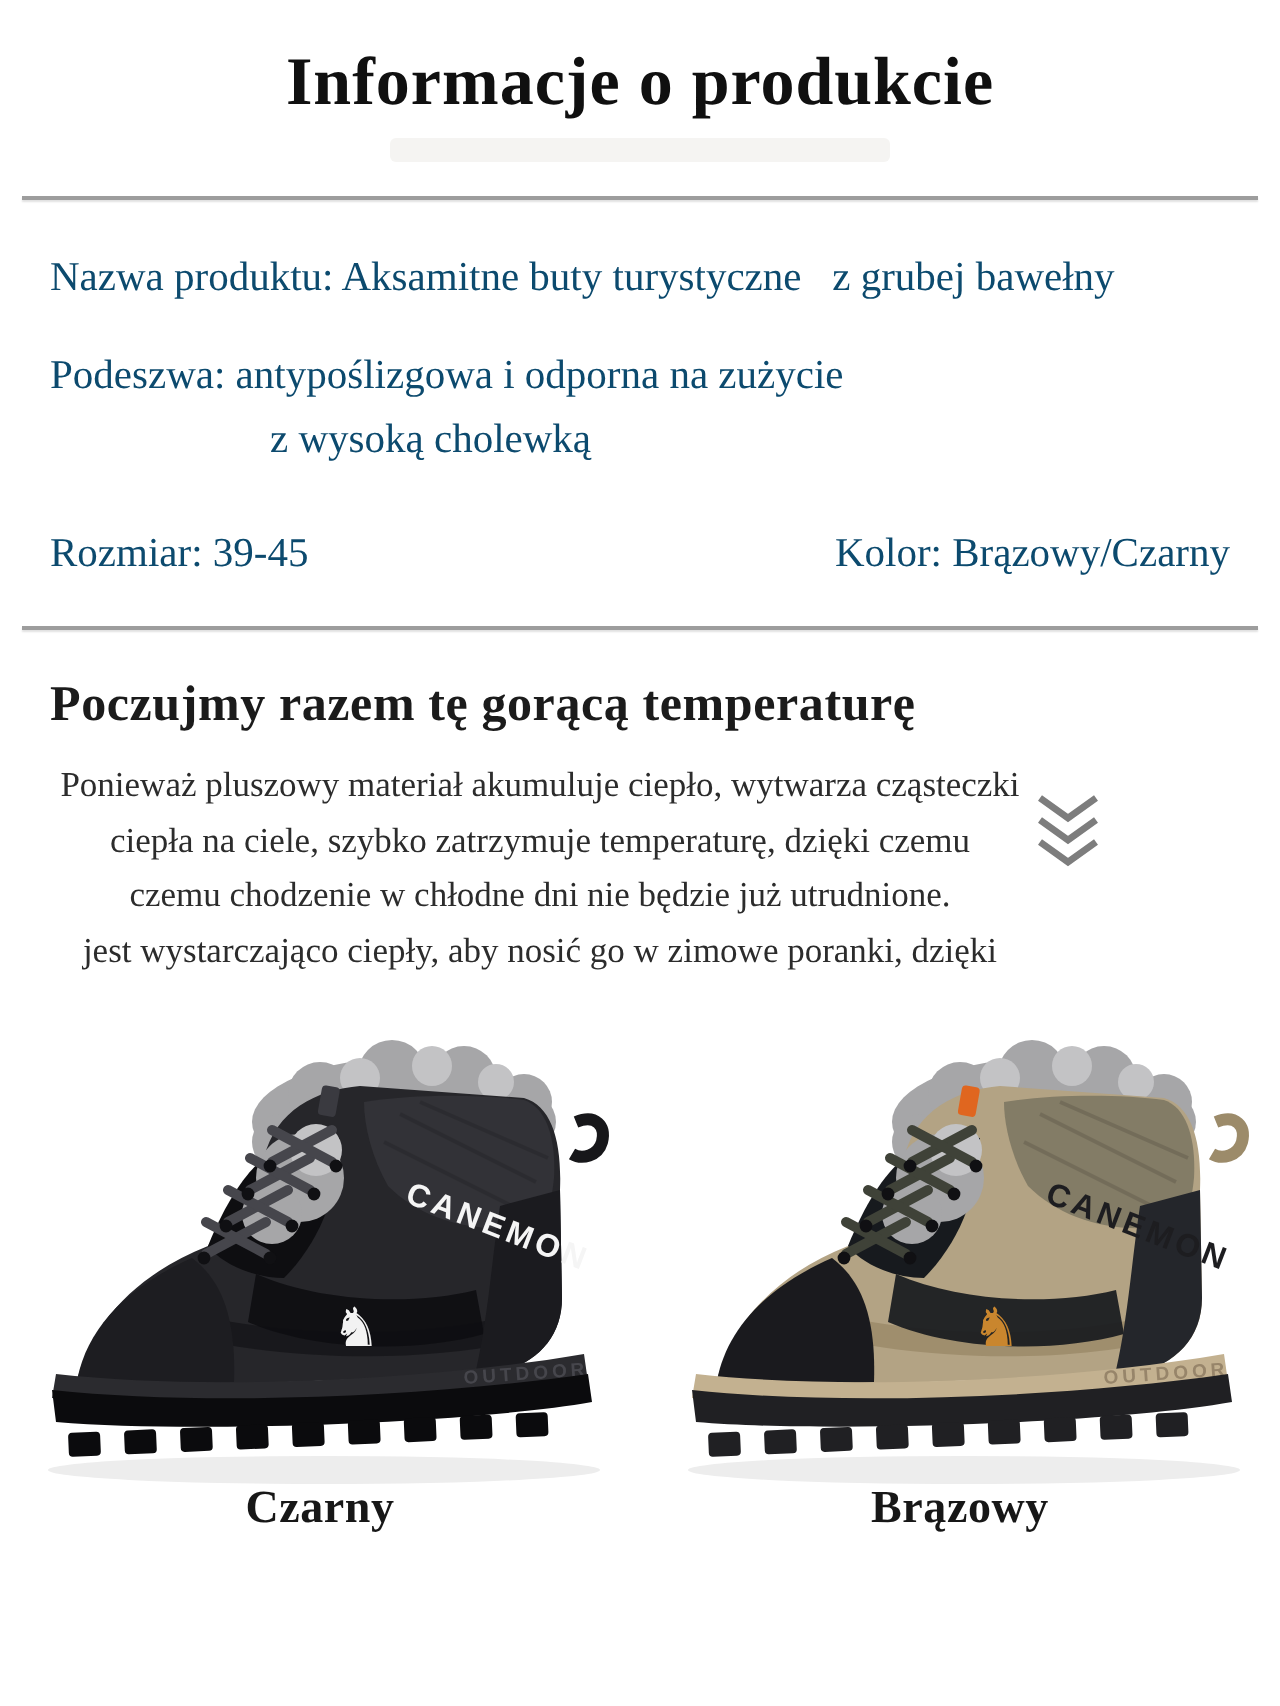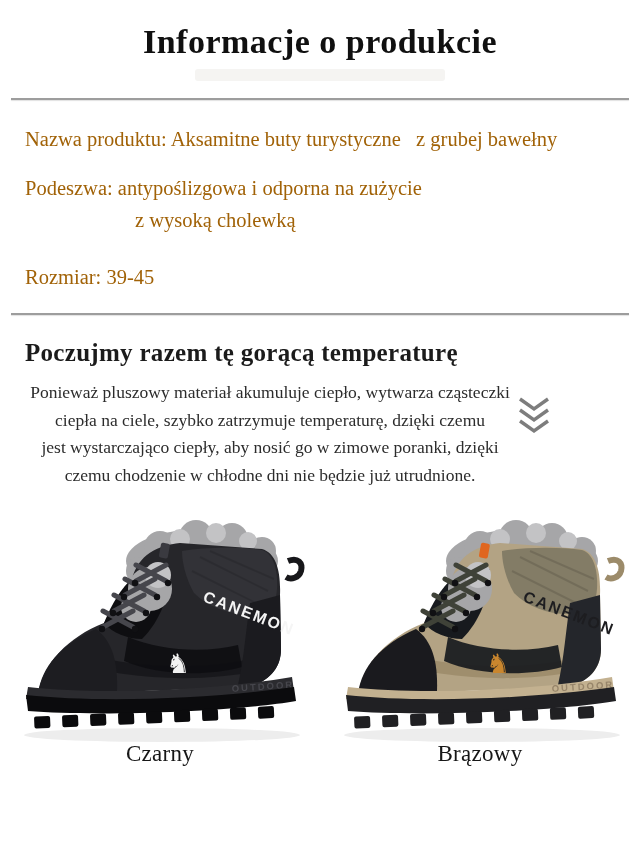--- a/index.html
+++ b/index.html
@@ -12,72 +12,73 @@
   .page { width:640px; min-height:853px; background:#fff; }
 
   
   .header { padding-top:20px; text-align:center; }
   .title { font-size:34px; font-weight:700; color:#101010; letter-spacing:.5px; line-height:44px; }
   .watermark { width:250px; height:12px; margin:5px auto 0; background:#f5f4f2; border-radius:3px; }
   .divider { height:2px; background:#9d9d9d; margin:17px 11px 0; box-shadow:0 1px 1px rgba(0,0,0,.12); }
   .divider2 { margin-top:22px; }
 
   
-  .specs { padding:26px 25px 0; font-size:20.5px; color:#a16207; }
+  .specs { padding:26px 25px 0; font-size:20.5px; color:#0c4a6e; }
   .specs .line { white-space:pre; line-height:27px; }
   .name2 { padding-left:110px; margin-top:5px; }
   .sole-line { margin-top:22px; }
   .size-color { display:flex; justify-content:space-between; margin-top:30px;text-align:center; }
   .lining-line { margin-top:22px; }
 
   
   .warmth { padding:0 25px; }
   .warm-heading { margin-top:24px; font-size:25px; font-weight:700; color:#1b1b1b; letter-spacing:.3px; }
   .warm-para { position:relative; margin-top:12px; font-size:17.5px; line-height:27.5px; color:#2c2c2c; padding-right:100px;text-align:center; }
   .warm-para .pline { white-space:pre; }
   .scroll-hint { position:absolute; top:16px; right:62px; width:38px; height:44px; }
   .scroll-hint svg { width:38px; height:44px; }
 
   
   .products { display:flex; margin-top:10px; }
   .product { width:320px; display:flex; flex-direction:column; align-items:center; }
   .boot-figure { width:312px; height:250px; }
   .boot-figure svg { width:312px; height:250px; display:block; }
-  .product-label { font-size:23px; font-weight:400; color:#171717; margin-top:-8px; letter-spacing:.3px; }
+  .product-label { font-size:23px; font-weight:700; color:#171717; margin-top:-8px; letter-spacing:.3px; }
 
   .boot-brand-text { font-weight:700; font-family:"Liberation Sans","DejaVu Sans",sans-serif; }
 </style>
 </head>
 <body>
 
 <div class="page">
 
   <div class="header">
     <div class="title">Informacje o produkcie</div>
     <div class="watermark"></div>
   </div>
   <div class="divider"></div>
 
   <div class="specs">
     <div class="line">Nazwa produktu: Aksamitne buty turystyczne   z grubej bawełny</div>
     <div class="line sole-line">Podeszwa: antypoślizgowa i odporna na zużycie</div>
     <div class="line name2">z wysoką cholewką</div>
     <div class="size-color">
       <div class="line">Rozmiar: 39-45</div>
+      <div class="line">Kolor: Brązowy/Czarny</div>
     </div>
   </div>
   <div class="divider divider2"></div>
 
   <div class="warmth">
     <div class="warm-heading">Poczujmy razem tę gorącą temperaturę</div>
     <div class="warm-para">
       <div class="pline">Ponieważ pluszowy materiał akumuluje ciepło, wytwarza cząsteczki</div>
       <div class="pline">ciepła na ciele, szybko zatrzymuje temperaturę, dzięki czemu</div>
+      <div class="pline">czemu chodzenie w chłodne dni nie będzie już utrudnione.</div>
       <div class="pline">jest wystarczająco ciepły, aby nosić go w zimowe poranki, dzięki</div>
-      <div class="pline">czemu chodzenie w chłodne dni nie będzie już utrudnione.</div>
       <div class="scroll-hint">
         <svg viewBox="0 0 38 44">
           <polyline points="5,4 19,14 33,4" fill="none" stroke="#7d7d7d" stroke-width="3.4"></polyline>
           <polyline points="5,15 19,25 33,15" fill="none" stroke="#7d7d7d" stroke-width="3.4"></polyline>
           <polyline points="5,26 19,36 33,26" fill="none" stroke="#7d7d7d" stroke-width="3.4"></polyline>
         </svg>
       </div>
     </div>
   </div>
 

